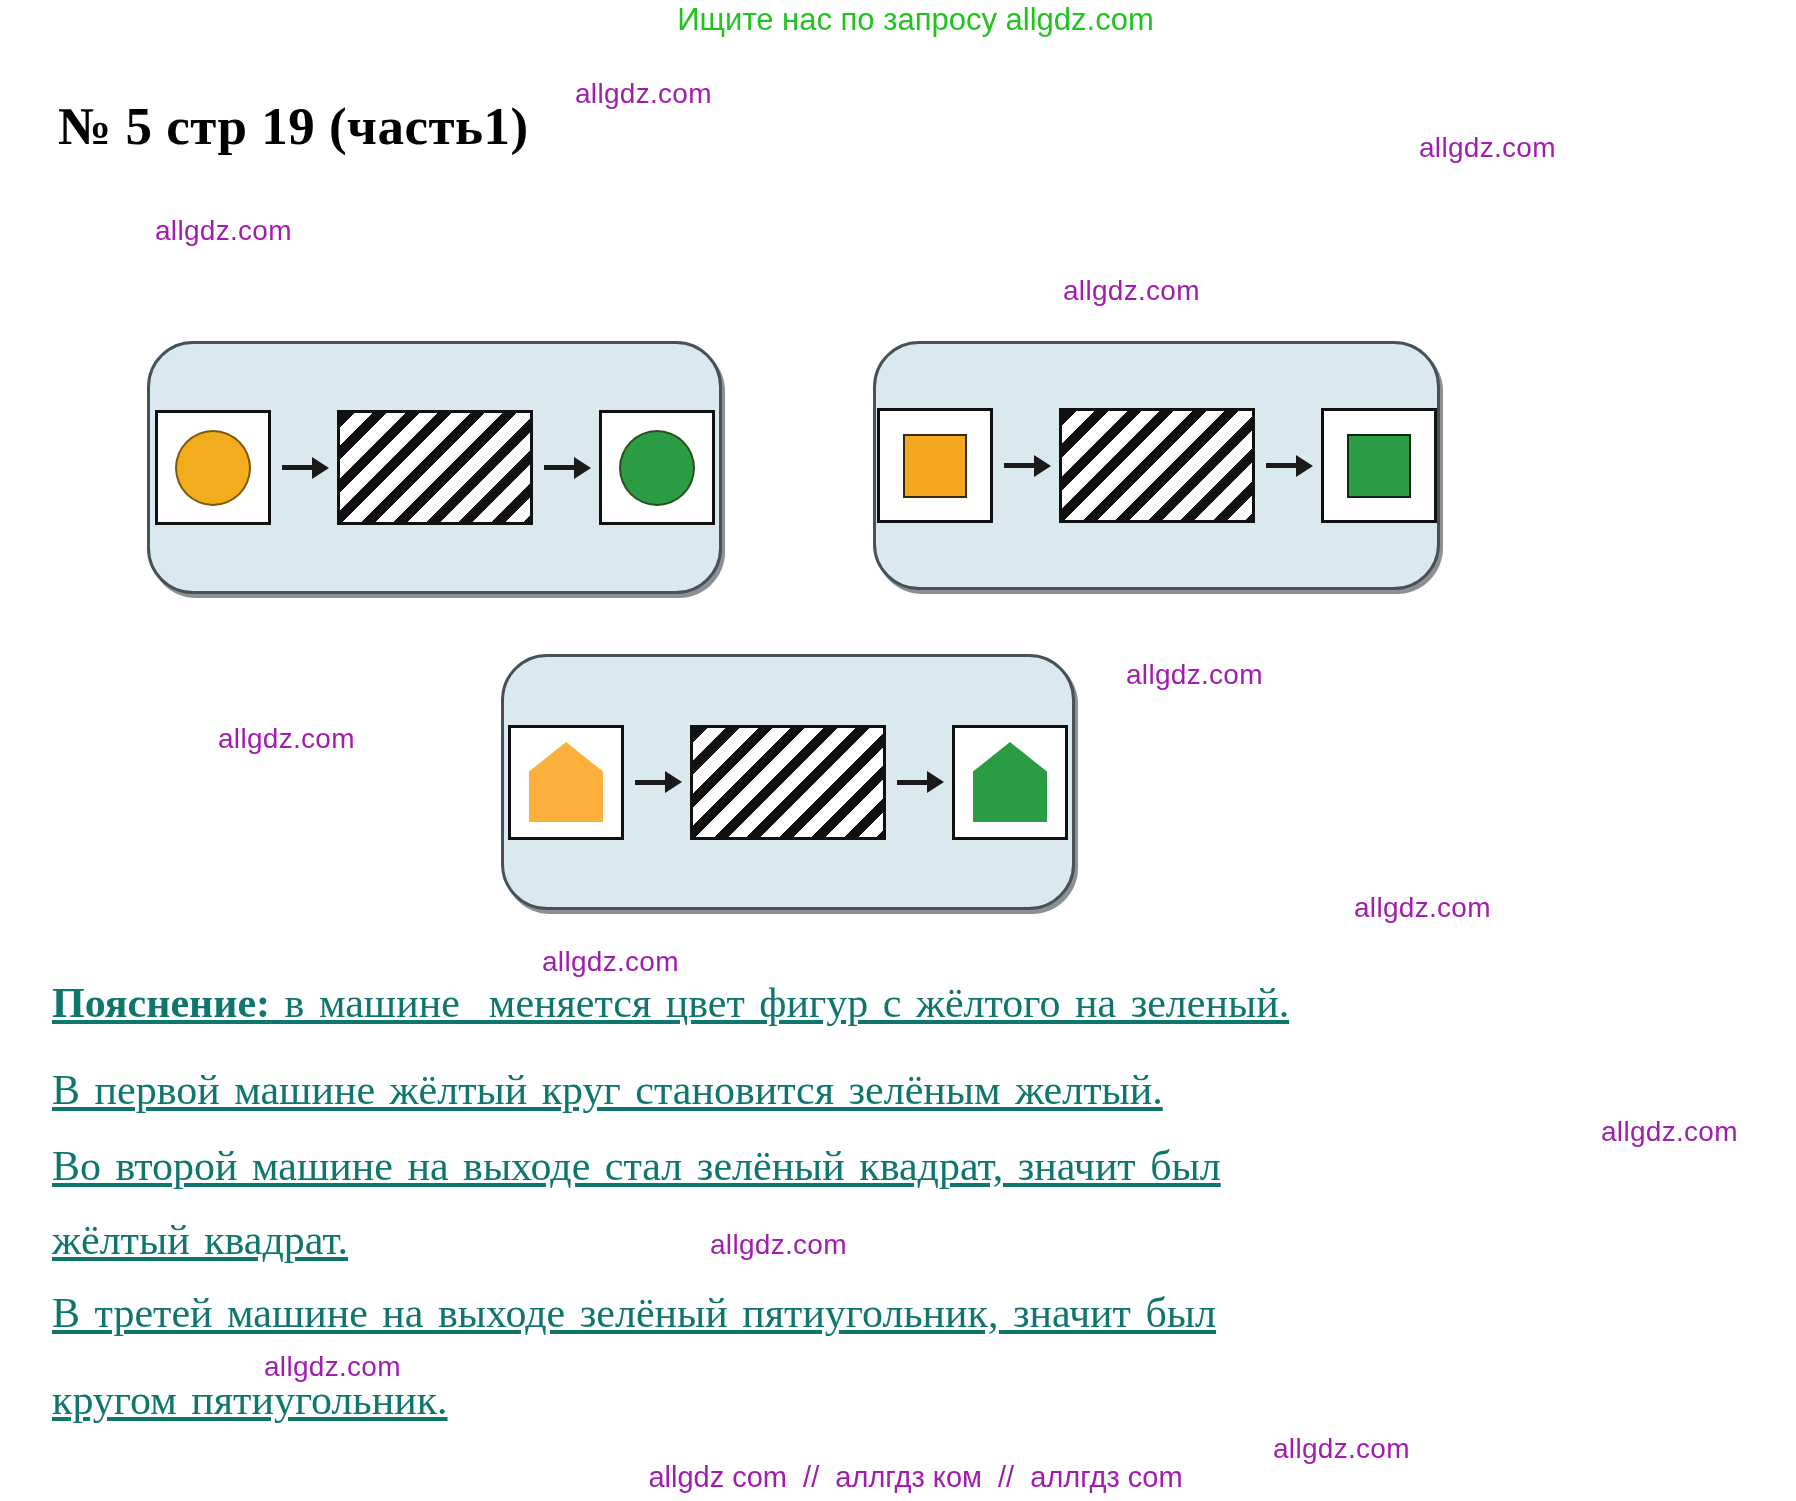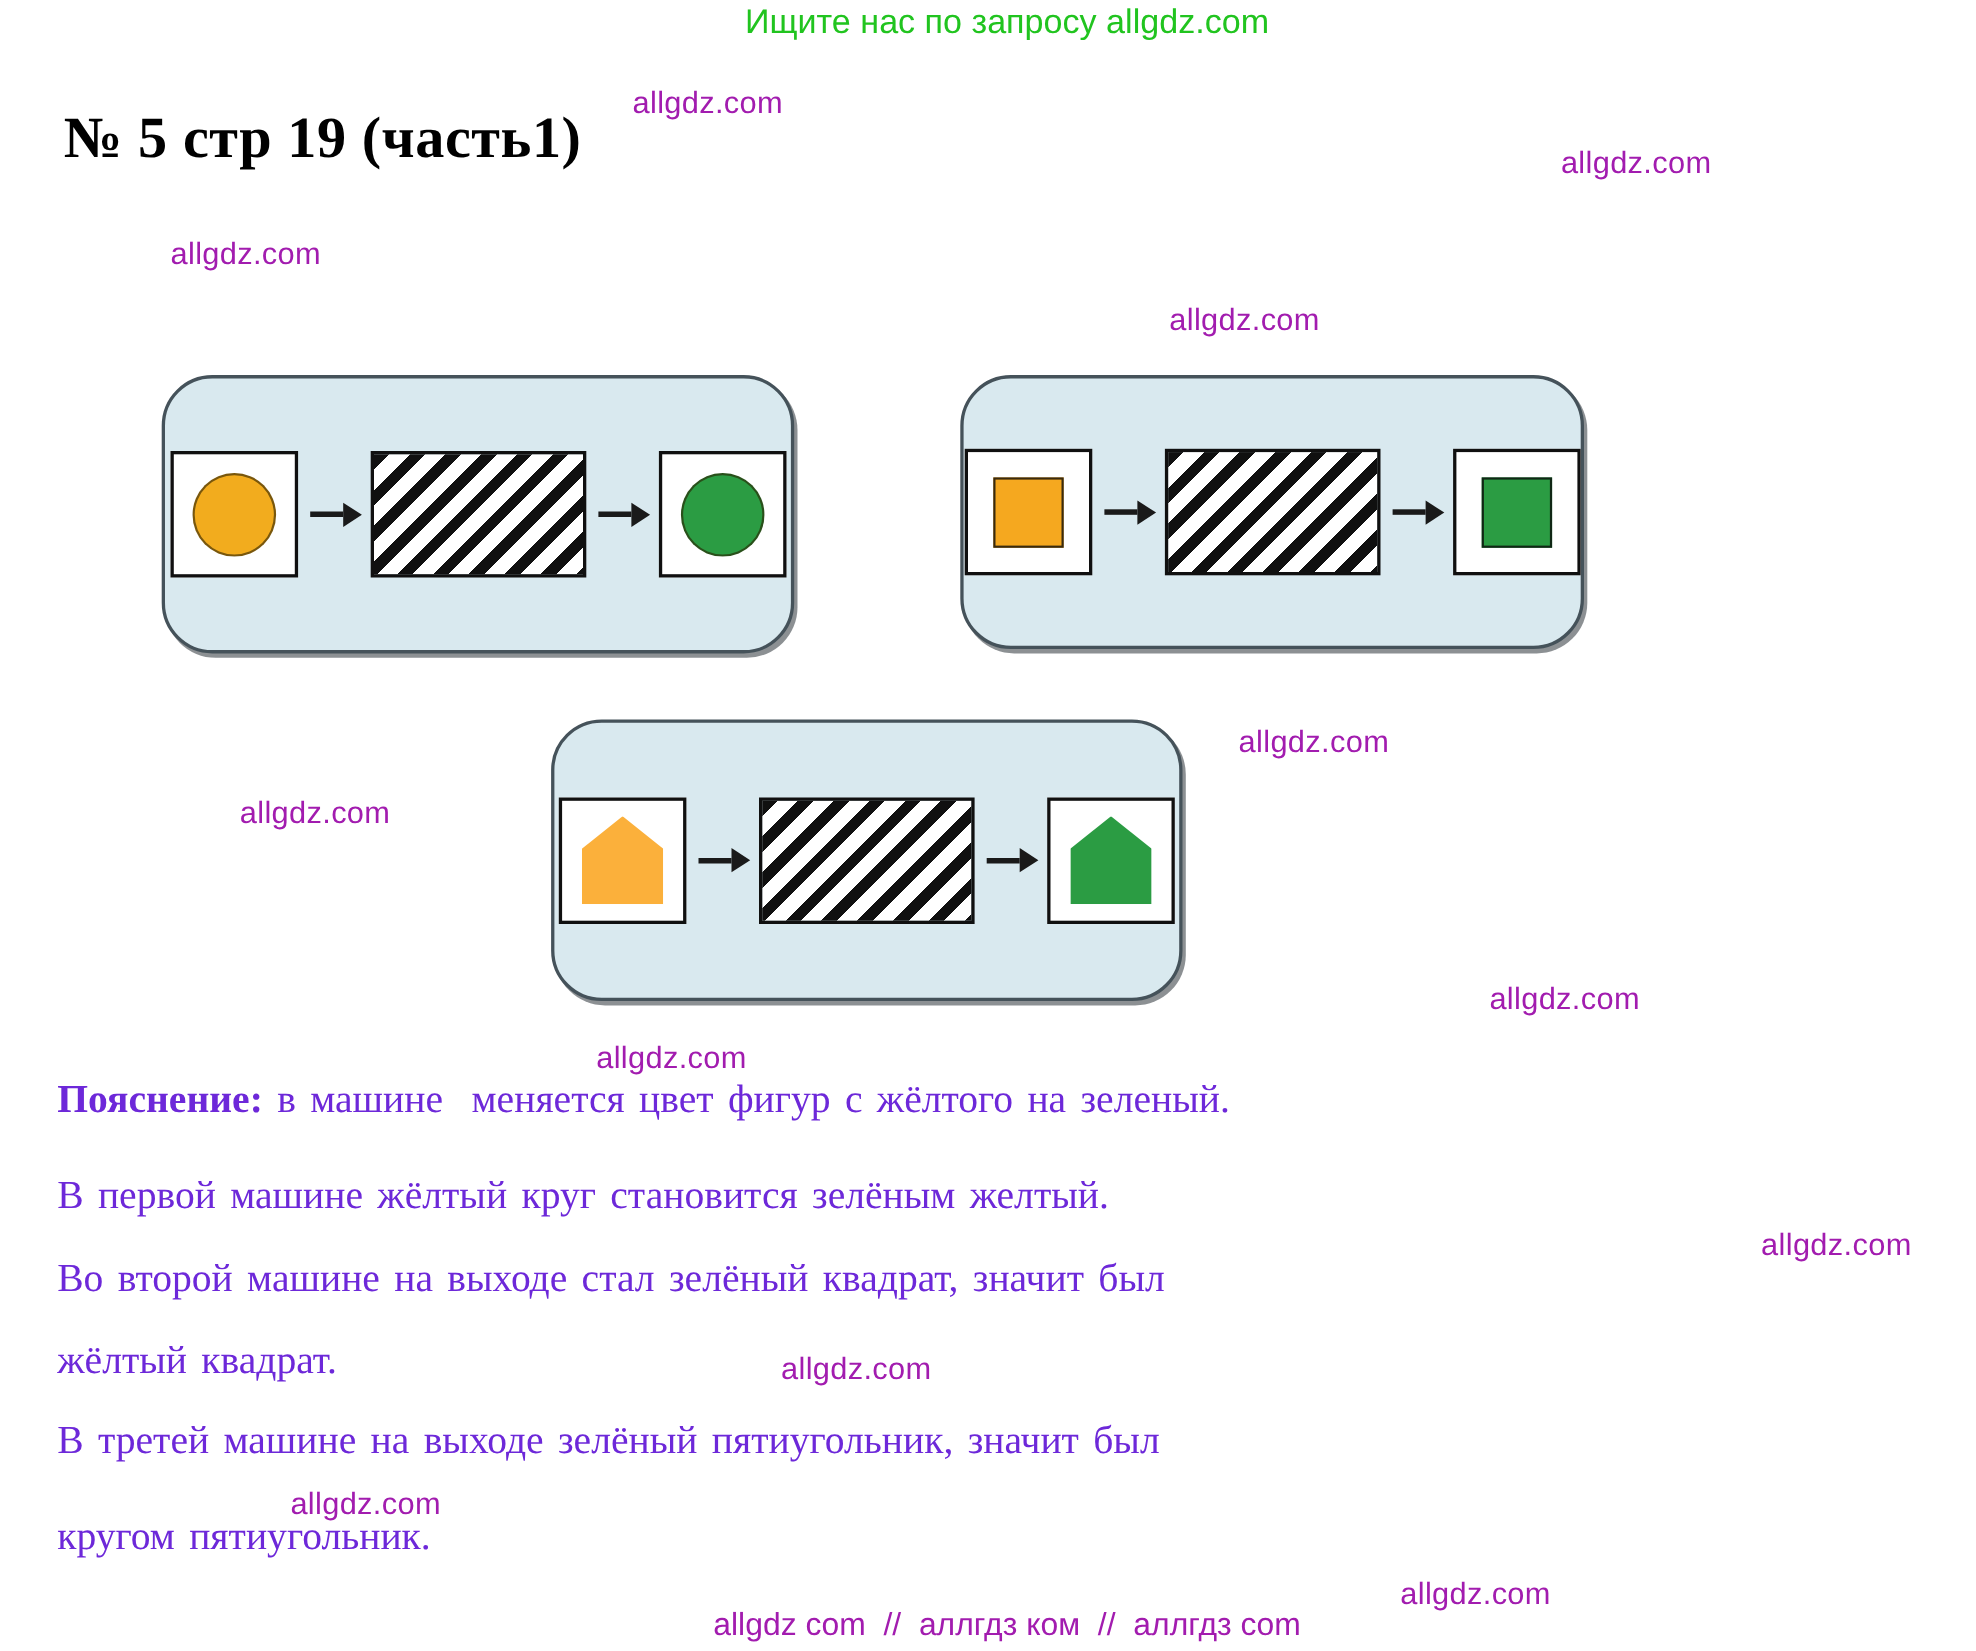--- a/index.html
+++ b/index.html
@@ -110,25 +110,26 @@
   }
   .shape.pentagon{
     width:74px;height:80px;
     clip-path:polygon(50% 0%,100% 37%,100% 100%,0% 100%,0% 37%);
   }
   
   .line{
     position:absolute;
     left:52px;
     font-family:"Liberation Serif", serif;
-    font-size:36px;
+    font-size:42px;
     line-height:1.15;
     white-space:pre;
     word-spacing:4px;
-    color:#6d28d9;
+    color:#0f766e;
+    text-decoration:underline;
   }
   .line .lead{font-weight:bold;}
   .l1{top:979px;}
   .l2{top:1066px;}
   .l3{top:1142px;}
   .l4{top:1216px;}
   .l5{top:1289px;}
   .l6{top:1376px;}
   
   .footer{

